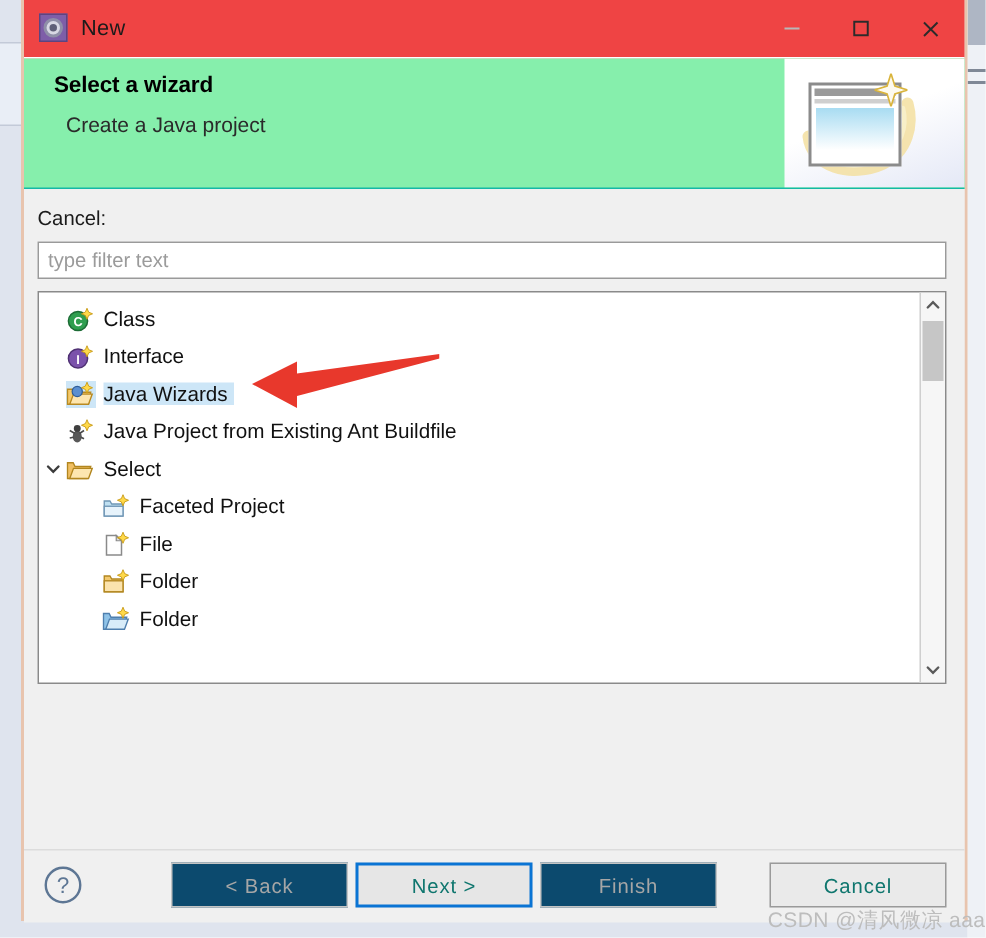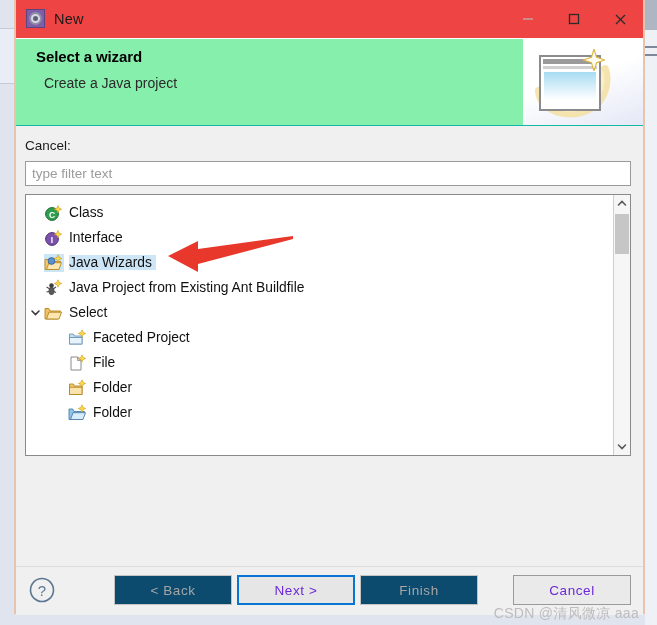--- a/index.html
+++ b/index.html
@@ -318,21 +318,21 @@
     gap: 5px;
   }
   .btn {
     width: 118px; height: 30px;
     box-sizing: border-box;
     font-family: "Liberation Sans", sans-serif;
     font-size: 13.5px;
     letter-spacing: 0.6px;
     background: #e1e1e1;
     border: 1px solid #adadad;
-    color: #6d28d9;
+    color: #0f766e;
     cursor: default;
     padding: 0;
   }
   .btn.disabled {
     color: #a6a6a6;
     background: #0c4a6e;
     border-color: #c4c4c4;
   }
   .btn.default {
     background: #e6e6e6;
@@ -349,21 +349,21 @@
     position: absolute;
     left: 168px; top: 236px;
     width: 125px; height: 40px;
     pointer-events: none;
     z-index: 50;
   }
 
   
   .watermark {
     position: absolute;
-    right: 18px;
+    right: 0;
     bottom: 2px;
     font-size: 14px;
     color: #bdbdbd;
     white-space: nowrap;
     letter-spacing: 0.3px;
     z-index: 60;
   }
 </style>
 </head>
 <body>

